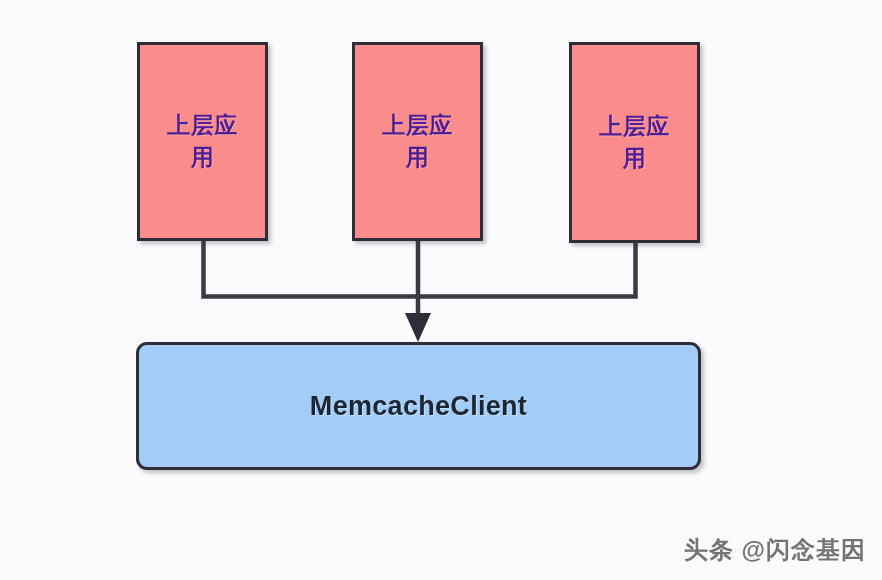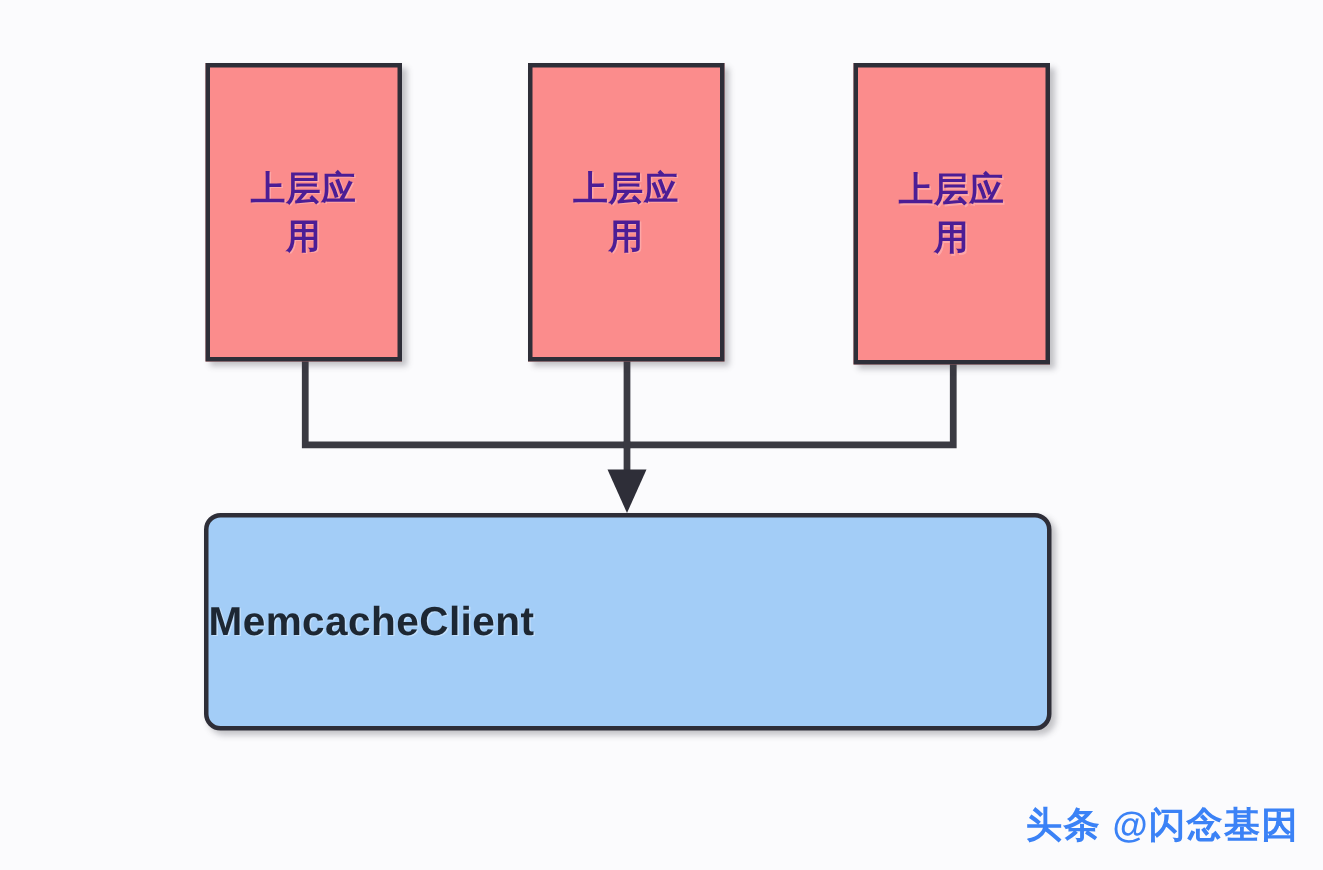--- a/index.html
+++ b/index.html
@@ -52,47 +52,47 @@
   #app-box-1 { left: 137px; top: 42px;  width: 131px; height: 199px; }
   #app-box-2 { left: 352px; top: 42px;  width: 131px; height: 199px; }
   #app-box-3 { left: 569px; top: 42px;  width: 131px; height: 201px; }
 
   
   #client-box {
     position: absolute;
     left: 136px;
     top: 342px;
     width: 565px;
-    height: 145px;
+    height: 128px;
     box-sizing: border-box;
     background: #a3cdf7;
     border: 3px solid #2e2e38;
     border-radius: 11px;
     box-shadow: 3px 3px 4px rgba(60, 60, 70, 0.30);
     display: flex;
     align-items: center;
-    justify-content: flex-start;
+    justify-content: center;
     z-index: 2;
   }
   #client-box-label {
     font-size: 27px;
     font-weight: 700;
     color: #1d2733;
     letter-spacing: 0.3px;
     text-shadow: 1px 1px 0 rgba(215, 235, 255, 0.6);
   }
 
   
   #watermark {
     position: absolute;
     right: 16px;
     bottom: 14px;
     font-size: 24px;
     font-weight: 700;
-    color: #3b82f6;
+    color: #737373;
     letter-spacing: 1px;
     white-space: nowrap;
   }
 </style>
 </head>
 <body>
 
 <div id="diagram-canvas">
 
   <svg id="connector-layer" viewBox="0 0 882 580" width="882" height="580">

